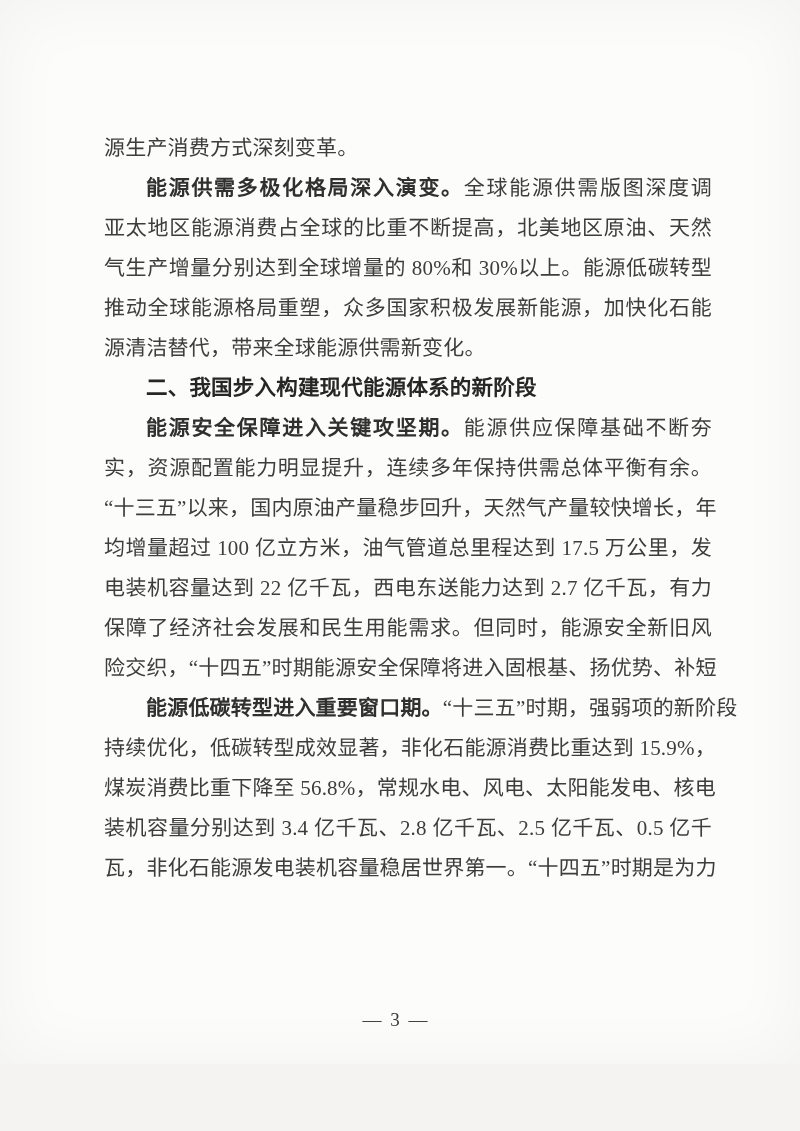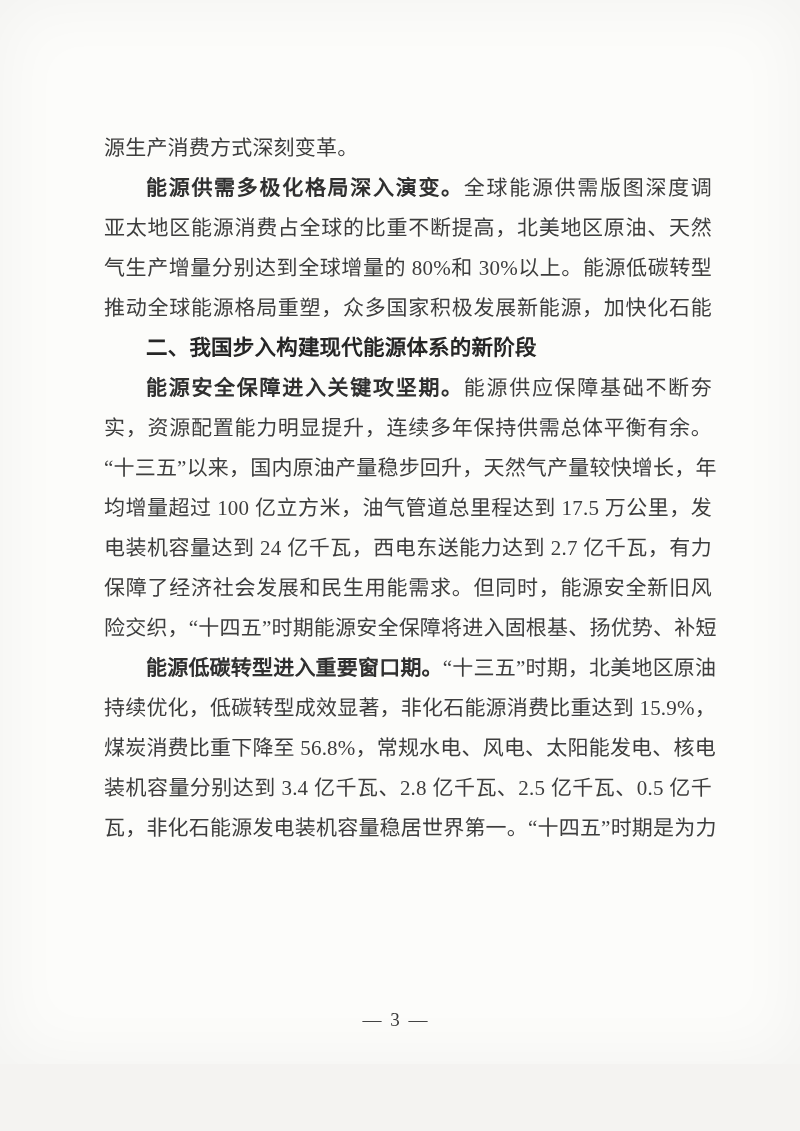--- a/index.html
+++ b/index.html
@@ -76,37 +76,38 @@
     <div class="line end">
       <span>源生产消费方式深刻变革。</span>
     </div>
 
     <div class="line indent">
       <span class="lead">能源供需多极化格局深入演变。</span><span>全球能源供需版图深度调</span>
     </div>
     <div class="line"><span>亚太地区能源消费占全球的比重不断提高，北美地区原油、天然</span></div>
     <div class="line"><span>气生产增量分别达到全球增量的 80%和 30%以上。能源低碳转型</span></div>
     <div class="line"><span>推动全球能源格局重塑，众多国家积极发展新能源，加快化石能</span></div>
+    <div class="line end"><span>源清洁替代，带来全球能源供需新变化。</span></div>
 
     <div class="line heading">
       <span>二、我国步入构建现代能源体系的新阶段</span>
     </div>
 
     <div class="line indent">
       <span class="lead">能源安全保障进入关键攻坚期。</span><span>能源供应保障基础不断夯</span>
     </div>
     <div class="line"><span>实，资源配置能力明显提升，连续多年保持供需总体平衡有余。</span></div>
     <div class="line"><span>“十三五”以来，国内原油产量稳步回升，天然气产量较快增长，年</span></div>
     <div class="line"><span>均增量超过 100 亿立方米，油气管道总里程达到 17.5 万公里，发</span></div>
-    <div class="line"><span>电装机容量达到 24 亿千瓦，西电东送能力达到 2.7 亿千瓦，有力</span></div>
+    <div class="line"><span>电装机容量达到 22 亿千瓦，西电东送能力达到 2.7 亿千瓦，有力</span></div>
     <div class="line"><span>保障了经济社会发展和民生用能需求。但同时，能源安全新旧风</span></div>
     <div class="line"><span>险交织，“十四五”时期能源安全保障将进入固根基、扬优势、补短</span></div>
 
     <div class="line indent">
-      <span class="lead">能源低碳转型进入重要窗口期。</span><span>“十三五”时期，北美地区原油</span>
+      <span class="lead">能源低碳转型进入重要窗口期。</span><span>“十三五”时期，强弱项的新阶段</span>
     </div>
     <div class="line"><span>持续优化，低碳转型成效显著，非化石能源消费比重达到 15.9%，</span></div>
     <div class="line"><span>煤炭消费比重下降至 56.8%，常规水电、风电、太阳能发电、核电</span></div>
     <div class="line"><span>装机容量分别达到 3.4 亿千瓦、2.8 亿千瓦、2.5 亿千瓦、0.5 亿千</span></div>
     <div class="line"><span>瓦，非化石能源发电装机容量稳居世界第一。“十四五”时期是为力</span></div>
 
   </div>
 
   <div class="pagenum">— 3 —</div>
 </div>

